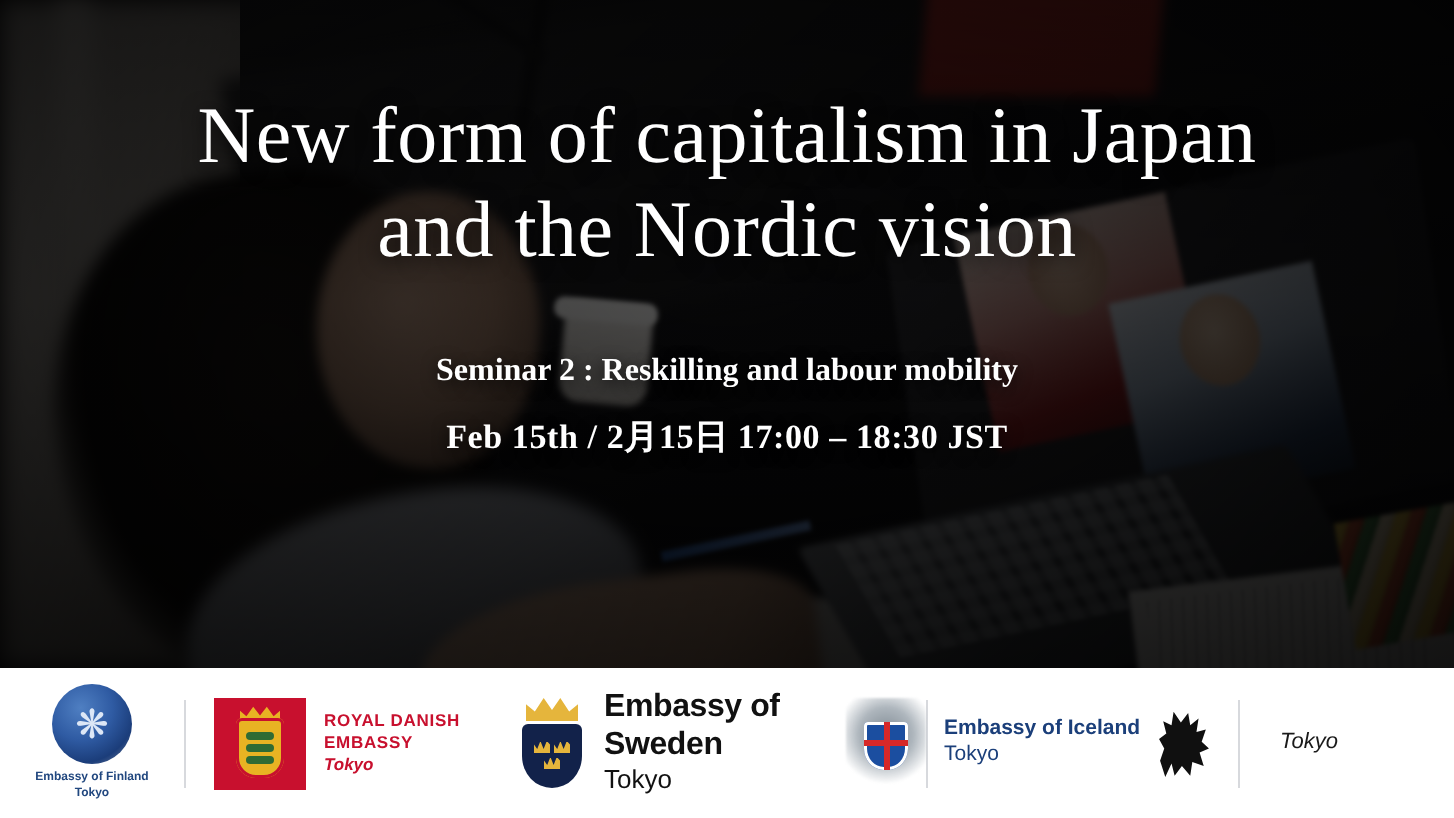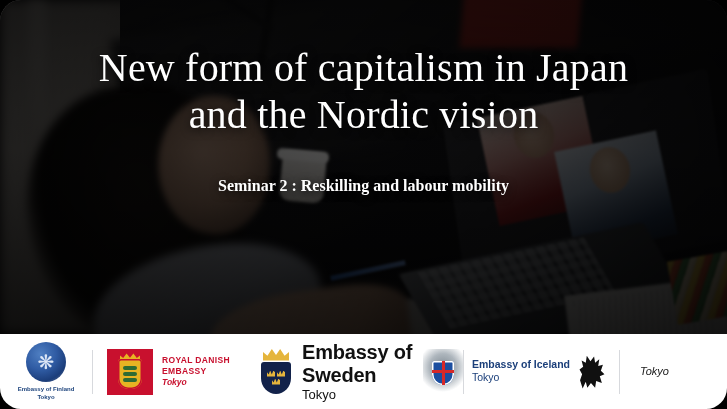--- a/index.html
+++ b/index.html
@@ -1,19 +1,19 @@
 <!DOCTYPE html>
 <html><head>
 <meta charset="utf-8">
 <style>
   * { margin:0; padding:0; box-sizing:border-box; }
   html,body { width:727px; height:409px; overflow:hidden; background:#000; }
   body { font-family:"Liberation Sans", sans-serif; }
 
-  .poster { position:relative; width:727px; height:409px; overflow:hidden;border-radius:21px; }
+  .poster { position:relative; width:727px; height:409px; overflow:hidden; }
 
   
   .photo { position:absolute; inset:0 0 75px 0; overflow:hidden; background:#0d0d0f; }
 
   .bg-wall {
     position:absolute; left:0; top:0; width:190px; height:100%;
     background:linear-gradient(105deg,#b9b4ae 0%,#a39d96 38%,#6e6861 70%,#3a3632 100%);
     filter:blur(6px);
   }
   .bg-wall-edge {
@@ -227,21 +227,21 @@
     clip-path:polygon(0 100%,0 30%,17% 60%,34% 4%,50% 54%,66% 4%,83% 60%,100% 30%,100% 100%);
   }
   .se-shield {
     position:absolute; top:13px; left:2px; width:30px; height:32px;
     background:#12224a; border-radius:3px 3px 50% 50%;
     display:flex; flex-wrap:wrap; align-content:center; justify-content:center; gap:2px;
     padding:3px 4px;
   }
   .se-c { width:8px; height:6px; background:#e5b53c;
           clip-path:polygon(0 100%,0 30%,20% 66%,40% 0,60% 66%,80% 0,100% 30%,100% 100%); }
-  .se-name { font-size:20px; font-weight:700; color:#111; line-height:1.15; letter-spacing:-.2px; }
+  .se-name { font-size:16px; font-weight:700; color:#111; line-height:1.15; letter-spacing:-.2px; }
   .se-city { font-size:13px; font-weight:400; color:#111; line-height:1.2; }
 
   
   .is { flex:0 0 150px; padding-left:2px; gap:0; }
   .is-mark { width:40px; height:46px; position:relative; flex:0 0 40px; }
   .is-sup {
     position:absolute; inset:0;
     background:radial-gradient(circle at 50% 40%,#7f8a93 0%,#aeb6bd 40%,rgba(220,224,228,0) 72%);
     filter:blur(.4px);
   }
@@ -304,20 +304,21 @@
 
     <div class="scrim"></div>
   </div>
 
   <div class="copy">
     <h1 class="title">
       <span>New form of capitalism in Japan</span><br>
       <span>and the Nordic vision</span>
     </h1>
     <div class="subtitle">Seminar 2 : Reskilling and labour mobility</div>
+    <div class="datetime">Feb 15th / 2月15日 17:00 – 18:30 JST</div>
   </div>
 
   <div class="logobar">
 
     <div class="logo fi">
       <div class="fi-mark">❋</div>
       <div class="fi-cap">
         <div>Embassy of Finland</div>
         <div>Tokyo</div>
       </div>

